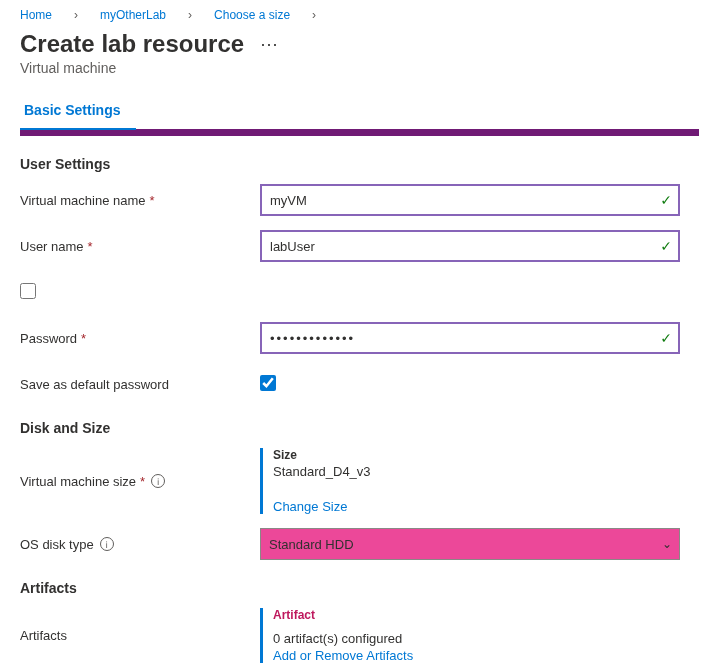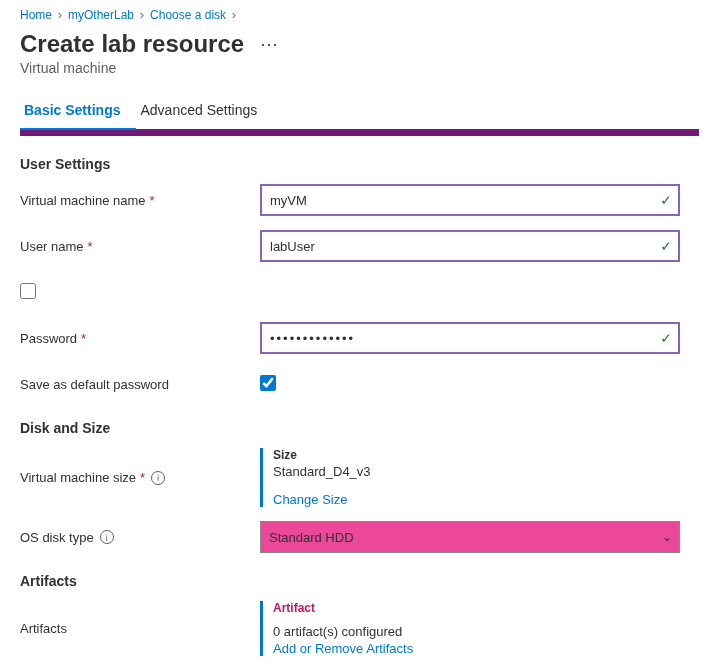--- a/index.html
+++ b/index.html
@@ -10,21 +10,21 @@
       background: #fff;
       padding: 0;
     }
     .page-container {
       max-width: 719px;
       padding: 8px 20px 20px 20px;
     }
     .breadcrumb {
       display: flex;
       align-items: center;
-      gap: 6px;
+      gap: 22px;
       font-size: 12px;
       margin-bottom: 8px;
       color: #0078d4;
     }
     .breadcrumb a {
       color: #0078d4;
       text-decoration: none;
       cursor: pointer;
     }
     .breadcrumb-separator {
@@ -157,21 +157,21 @@
     }
     .size-label {
       font-size: 12px;
       font-weight: 600;
       color: #323130;
       margin-bottom: 2px;
     }
     .size-value {
       font-size: 13px;
       color: #323130;
-      margin-bottom: 13px;
+      margin-bottom: 20px;
     }
     .size-link, .artifact-link {
       color: #0078d4;
       font-size: 13px;
       cursor: pointer;
       text-decoration: none;
     }
     .select-input {
       width: 100%;
       height: 32px;
@@ -223,33 +223,32 @@
 </head>
 <body>
 
 <div class="page-container">
 
   <nav class="breadcrumb">
     <a>Home</a>
     <span class="breadcrumb-separator">›</span>
     <a>myOtherLab</a>
     <span class="breadcrumb-separator">›</span>
-    <a>Choose a disk</a>
+    <a>Choose a size</a>
     <span class="breadcrumb-separator">›</span>
   </nav>
 
   <div class="page-header">
     <h1 class="page-title">Create lab resource</h1>
     <button class="more-options-btn">···</button>
   </div>
   <div class="page-subtitle">Virtual machine</div>
 
   <div class="tabs">
     <div class="tab active">Basic Settings</div>
-    <div class="tab">Advanced Settings</div>
   </div>
 
   <div class="form-section">
     <div class="section-title">User Settings</div>
 
     <div class="form-row">
       <div class="form-label">
         <span>Virtual machine name</span>
         <span class="required-star">*</span>
       </div>

